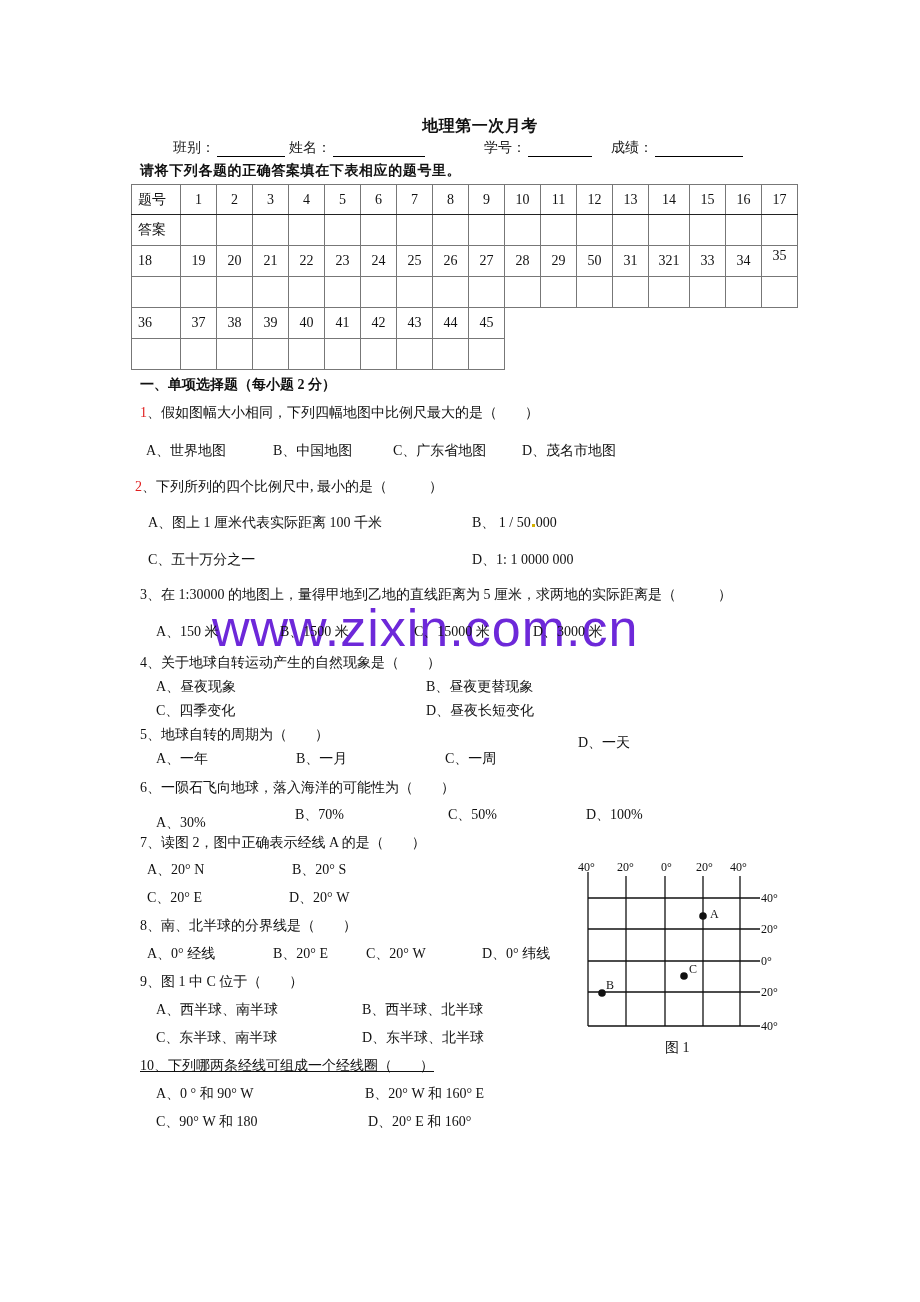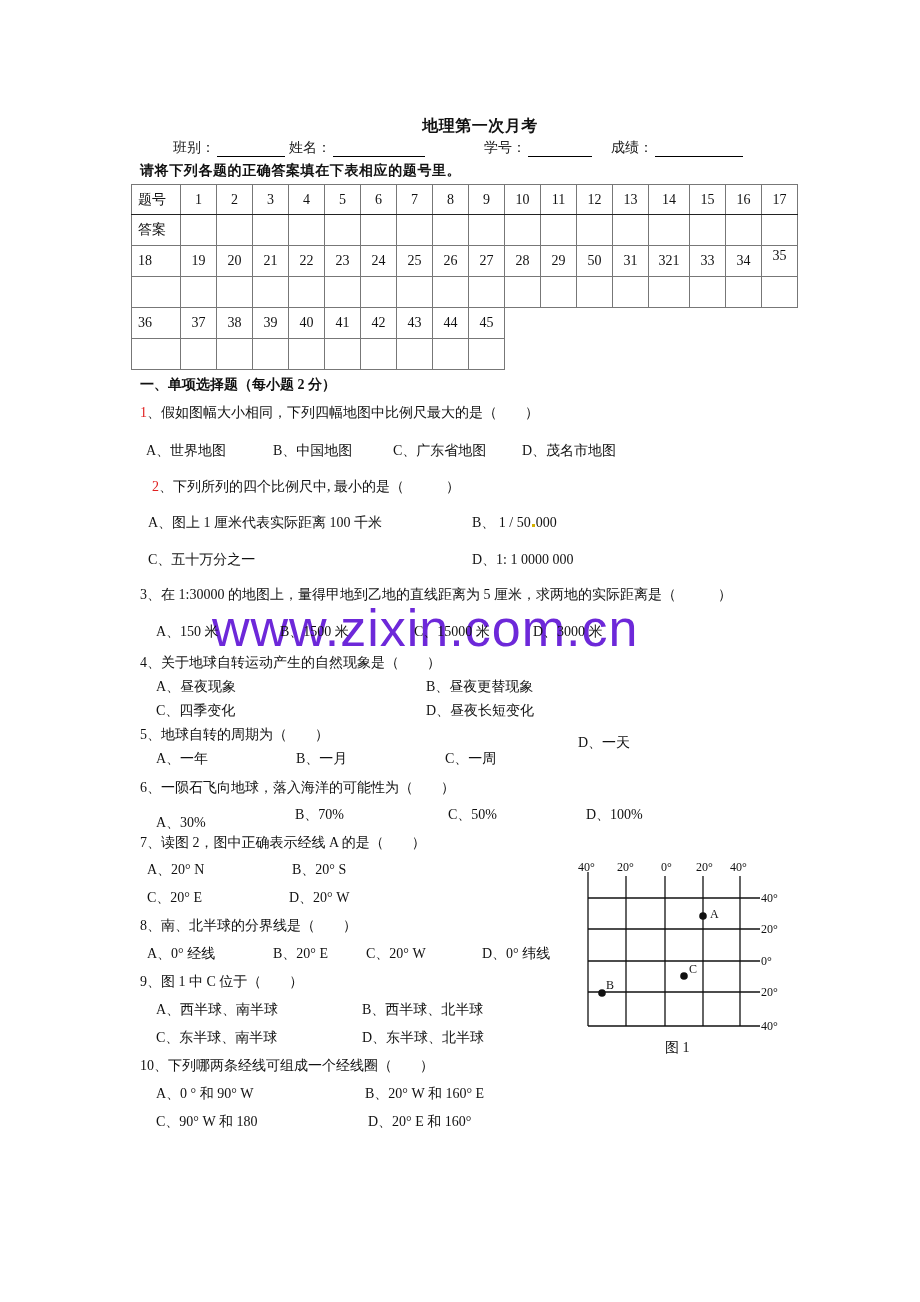--- a/index.html
+++ b/index.html
@@ -181,21 +181,21 @@
 <div class="abs section layer">一、单项选择题（每小题 2 分）</div>
 
 <div class="abs q layer" style="left:140px;top:404px;">
   <span class="red">1</span><span>、假如图幅大小相同，下列四幅地图中比例尺最大的是（　　）</span>
 </div>
 <div class="abs opt layer" style="left:146px;top:442px;">A、世界地图</div>
 <div class="abs opt layer" style="left:273px;top:442px;">B、中国地图</div>
 <div class="abs opt layer" style="left:393px;top:442px;">C、广东省地图</div>
 <div class="abs opt layer" style="left:522px;top:442px;">D、茂名市地图</div>
 
-<div class="abs q layer" style="left:152px;top:478px;">
+<div class="abs q layer" style="left:135px;top:478px;">
   <span class="red">2</span><span>、下列所列的四个比例尺中, 最小的是（　　　）</span>
 </div>
 <div class="abs opt layer" style="left:148px;top:514px;">A、图上 1 厘米代表实际距离 100 千米</div>
 <div class="abs opt layer" style="left:472px;top:514px;">
   <span>B、 1 / 50</span><span class="mark"></span><span>000</span>
 </div>
 <div class="abs opt layer" style="left:148px;top:551px;">C、五十万分之一</div>
 <div class="abs opt layer" style="left:472px;top:551px;">D、1: 1 0000 000</div>
 
 <div class="abs q layer" style="left:140px;top:586px;">
@@ -247,21 +247,21 @@
 <div class="abs opt layer" style="left:482px;top:945px;">D、0° 纬线</div>
 
 <div class="abs q layer" style="left:140px;top:973px;">
   <span>9</span><span>、图 1 中 C 位于（　　）</span>
 </div>
 <div class="abs opt layer" style="left:156px;top:1001px;">A、西半球、南半球</div>
 <div class="abs opt layer" style="left:362px;top:1001px;">B、西半球、北半球</div>
 <div class="abs opt layer" style="left:156px;top:1029px;">C、东半球、南半球</div>
 <div class="abs opt layer" style="left:362px;top:1029px;">D、东半球、北半球</div>
 
-<div class="abs q layer" style="left:140px;top:1057px;">
+<div class="abs q layer" style="left:140px;top:1057px;text-decoration:underline;">
   <span>10</span><span>、下列哪两条经线可组成一个经线圈（　　）</span>
 </div>
 <div class="abs opt layer" style="left:156px;top:1085px;">A、0 ° 和 90° W</div>
 <div class="abs opt layer" style="left:365px;top:1085px;">B、20° W 和 160° E</div>
 <div class="abs opt layer" style="left:156px;top:1113px;">C、90° W 和 180</div>
 <div class="abs opt layer" style="left:368px;top:1113px;">D、20° E 和 160°</div>
 
 <svg class="abs layer" style="left:570px;top:850px;" width="230" height="215" viewBox="570 850 230 215">
   <g stroke="#111" stroke-width="1.3" fill="none">
 

